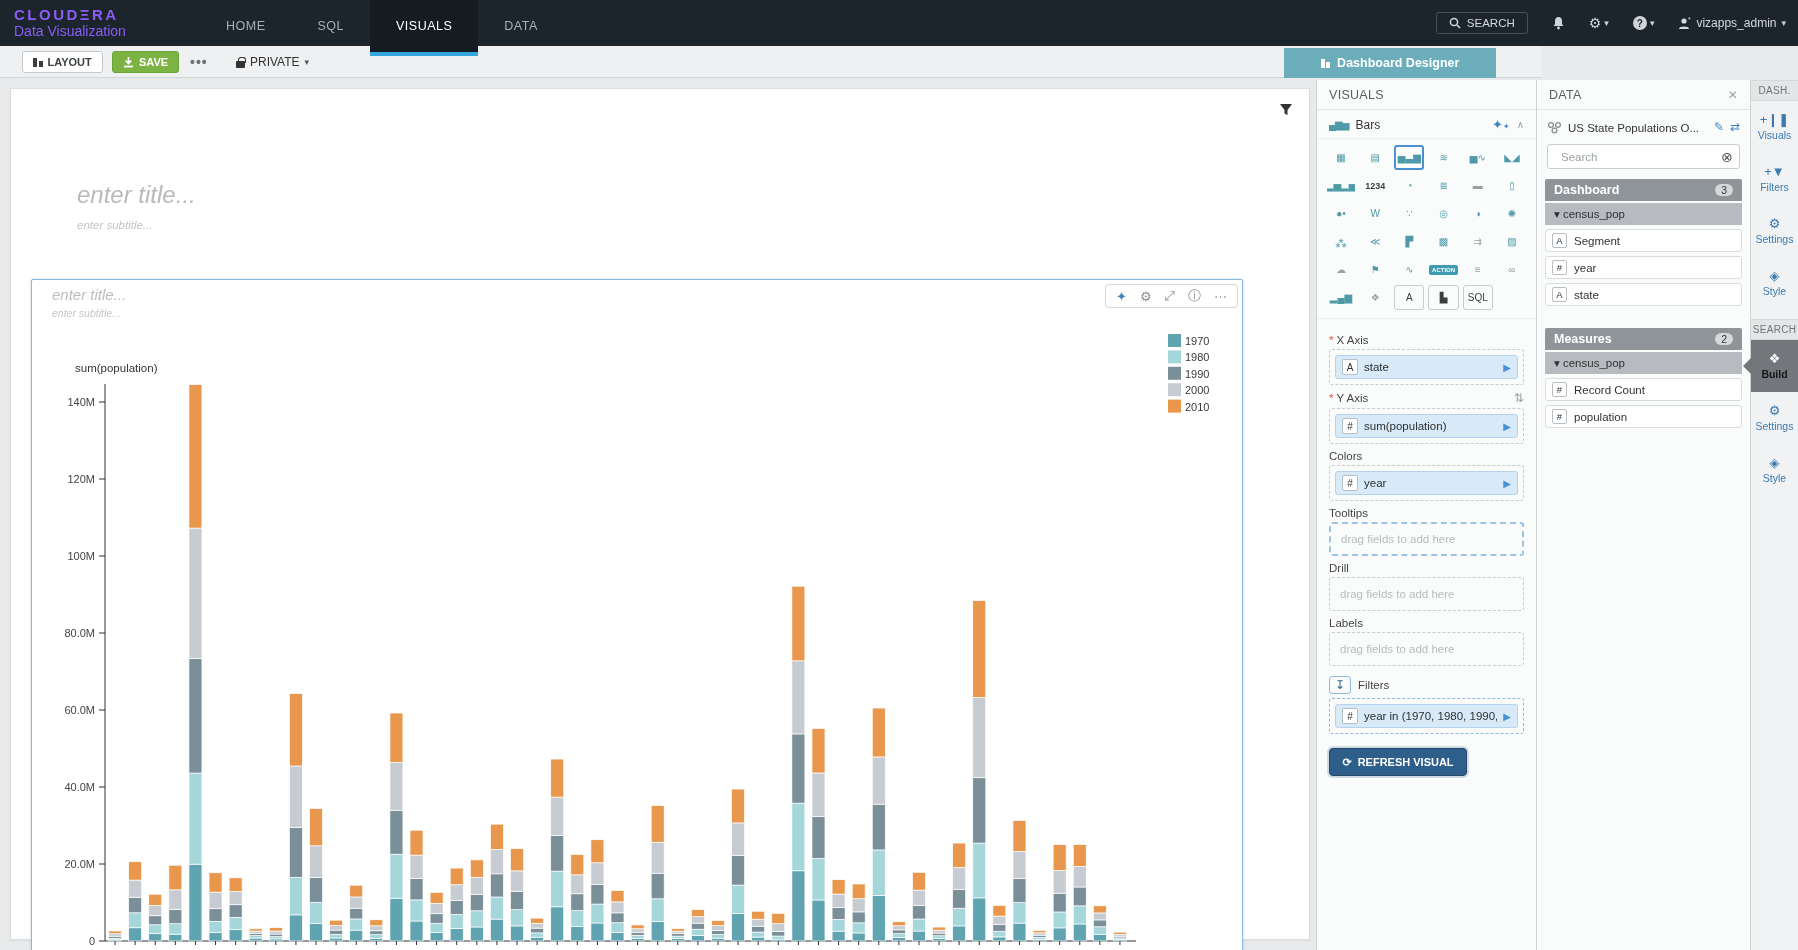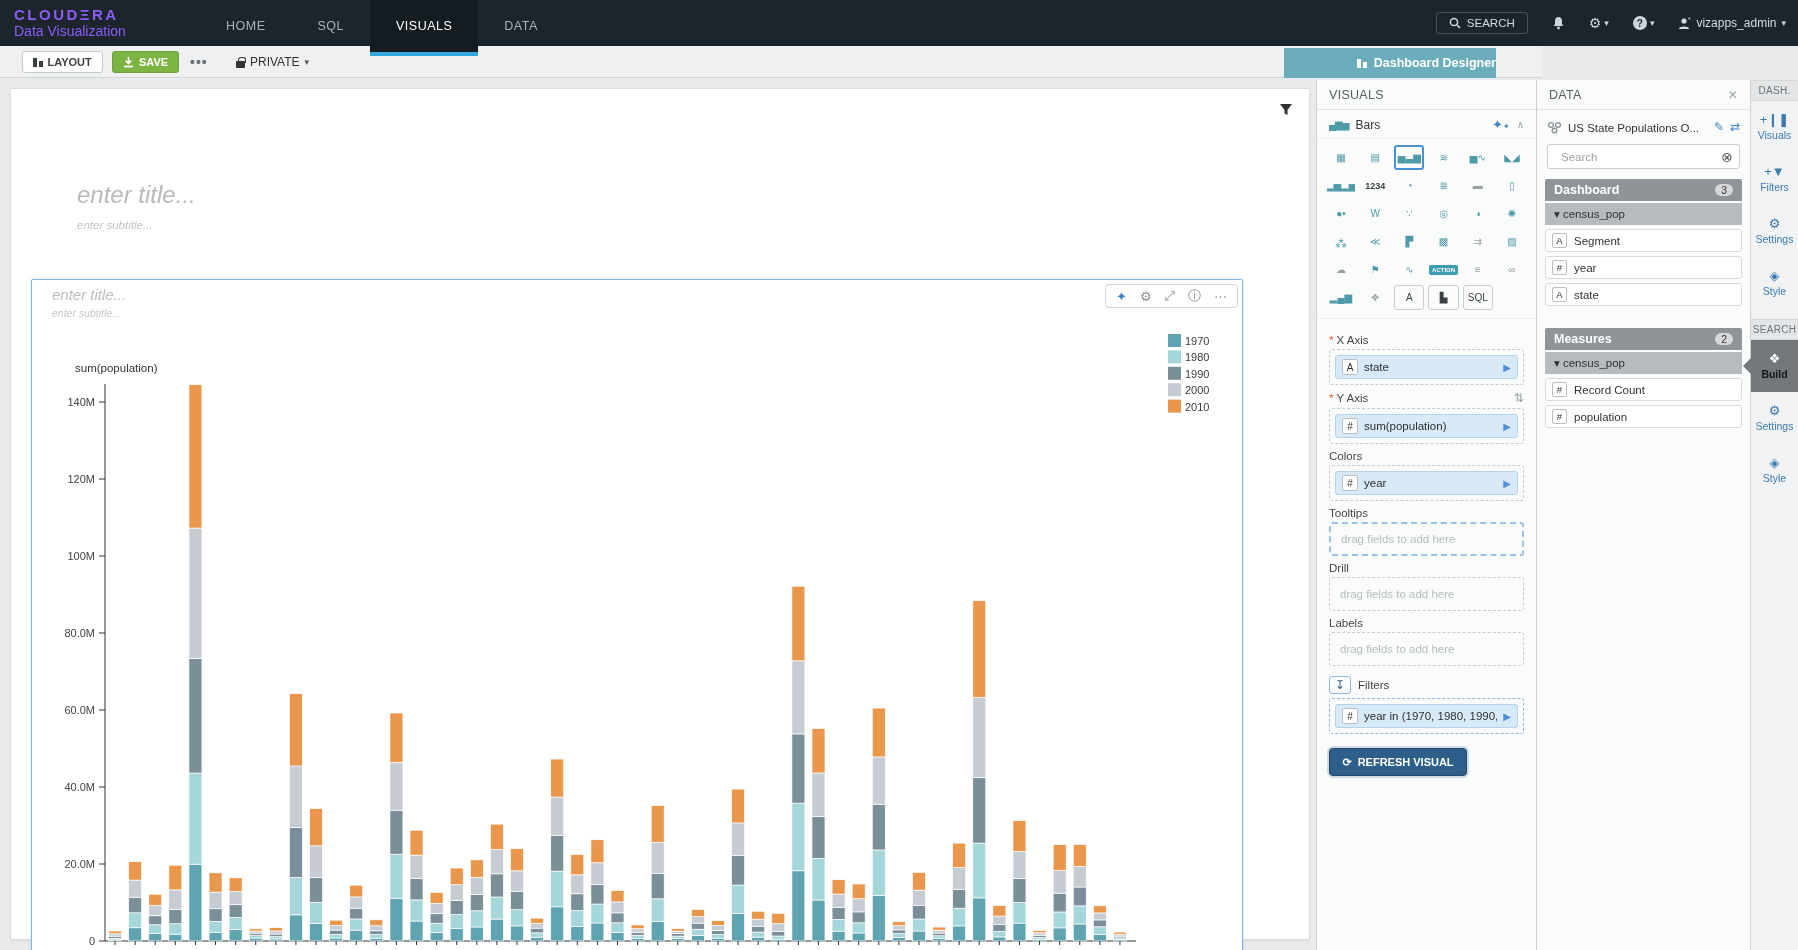--- a/index.html
+++ b/index.html
@@ -21,21 +21,21 @@
   .helpcircle { width:14px; height:14px; border-radius:50%; background:#cfd4d8; color:#1c252b; font-size:10px; font-weight:bold; display:flex; align-items:center; justify-content:center; }
   .usr { display:flex; align-items:center; gap:5px; color:#d6dade; font-size:12px; cursor:pointer; }
 
   
   .toolbar { position:absolute; left:0; top:46px; width:1542px; height:32px; background:#eef0f1; border-bottom:1px solid #d3d6d7; z-index:15; }
   .tbtn { position:absolute; top:5px; height:22px; display:flex; align-items:center; gap:5px; font-size:11px; font-weight:bold; border-radius:3px; padding:0 10px; cursor:pointer; }
   .layoutbtn { left:22px; background:#fff; border:1px solid #c5c9cb; color:#3a3f42; }
   .savebtn { left:112px; background:#7db343; border:1px solid #6da239; color:#fff; }
   .morebtn { left:180px; color:#6b7175; font-size:14px; font-weight:bold; letter-spacing:1px; }
   .privatebtn { left:226px; color:#333; font-weight:normal; font-size:12px; }
-  .designerbtn { position:absolute; right:46px; top:2px; width:212px; height:30px; background:#6badbb; color:#fff; font-size:12.5px; font-weight:bold; display:flex; align-items:center; justify-content:flex-end; gap:7px; cursor:pointer; }
+  .designerbtn { position:absolute; right:46px; top:2px; width:212px; height:30px; background:#6badbb; color:#fff; font-size:12.5px; font-weight:bold; display:flex; align-items:center; justify-content:center; gap:7px; cursor:pointer; }
   .gridicon { display:inline-flex; gap:1.5px; }
   .gridicon i { display:block; width:4px; background:currentColor; }
   .gridicon .g1 { height:9px; } .gridicon .g2 { height:6px; align-self:flex-end; }
   .lockicon { display:inline-block; width:9px; height:7px; background:#333; border-radius:1px; position:relative; margin-top:4px; }
   .lockicon::before { content:""; position:absolute; left:1.5px; top:-4px; width:6px; height:5px; border:1.5px solid #333; border-bottom:none; border-radius:3px 3px 0 0; }
 
   
   .sheet { position:absolute; left:10px; top:88px; width:1300px; height:852px; background:#fff; border:1px solid #dcdddd; box-shadow:0 1px 2px rgba(0,0,0,.06); }
   .dashtitle { position:absolute; left:66px; top:92px; font-size:24px; font-style:italic; color:#b9babb; }
   .dashsubtitle { position:absolute; left:66px; top:130px; font-size:11.5px; font-style:italic; color:#c2c3c4; }

